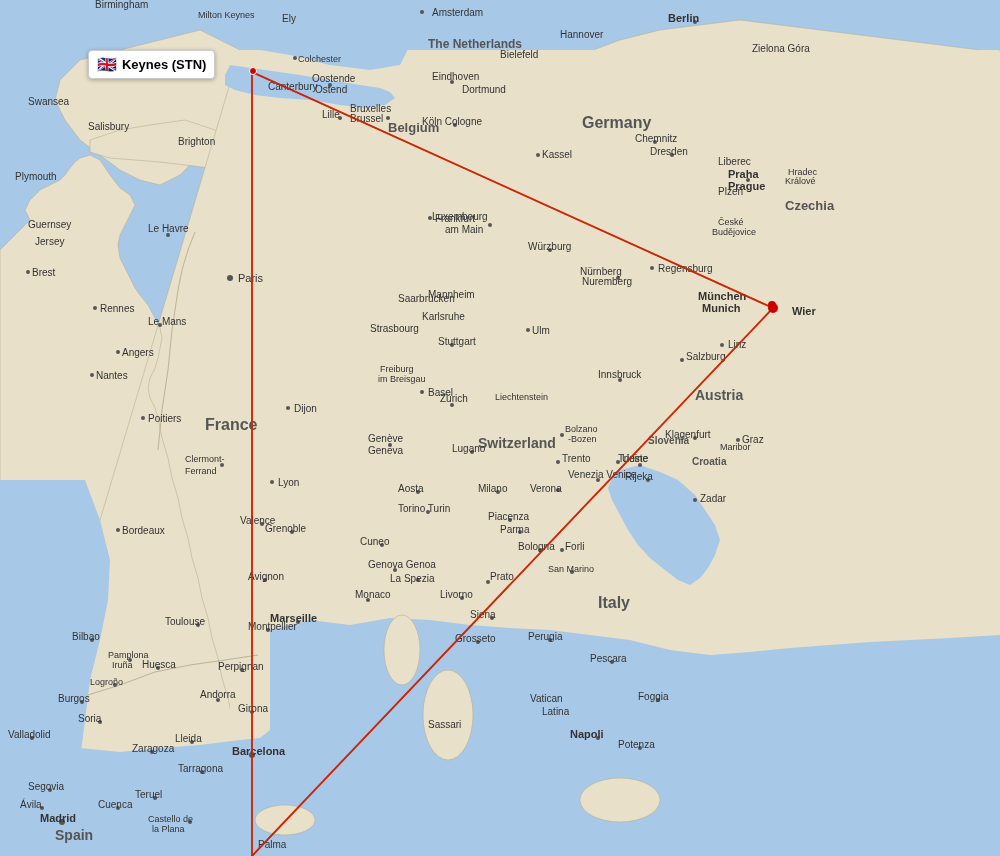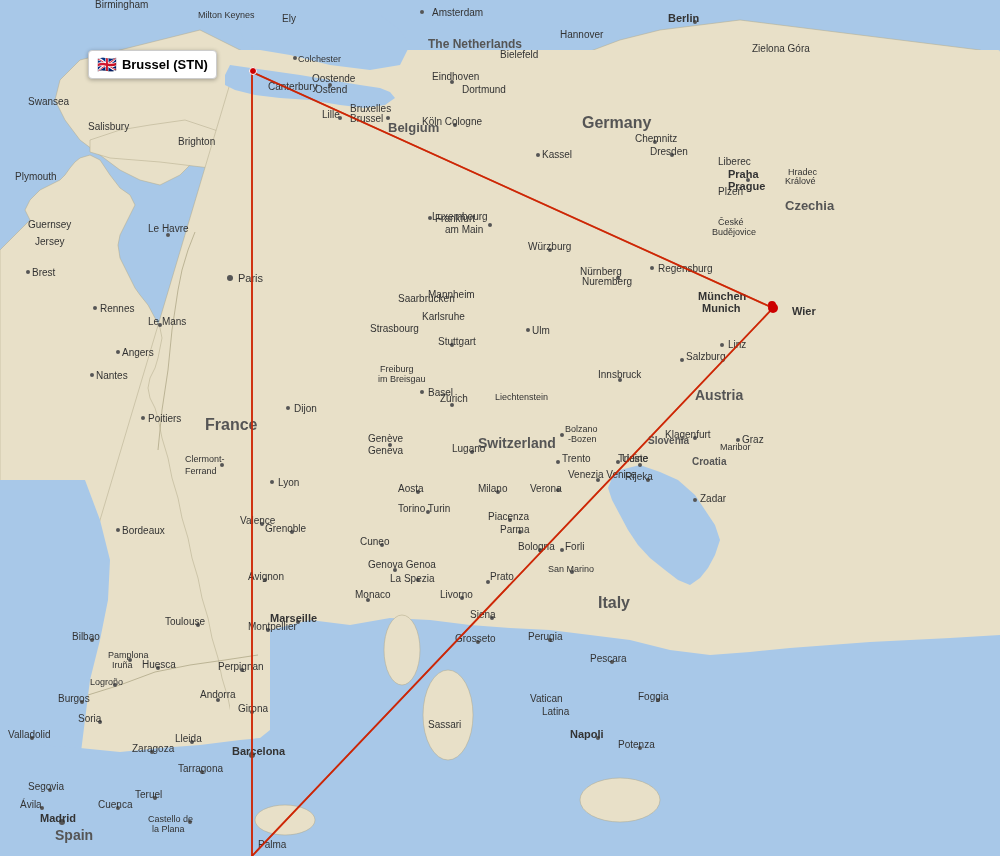--- a/index.html
+++ b/index.html
@@ -475,17 +475,17 @@
 
     <line x1="252" y1="72" x2="252" y2="856" stroke="#cc2200" stroke-width="1.8" stroke-opacity="0.85"></line>
 
     <line x1="773" y1="308" x2="252" y2="856" stroke="#cc2200" stroke-width="1.8" stroke-opacity="0.85"></line>
 
     <circle cx="773" cy="308" r="5" fill="#cc0000"></circle>
   </svg>
 
   <div class="airport-label" style="position:absolute; top:50px; left:88px;">
     <span class="flag">🇬🇧</span>
-    <span>Brussel (STN)</span>
+    <span>Keynes (STN)</span>
   </div>
 
   <div style="position:absolute; top:67px; left:249px; width:8px; height:8px; background:#cc0000; border-radius:50%; border:1px solid white;"></div>
 </div>
 
 </body></html>

